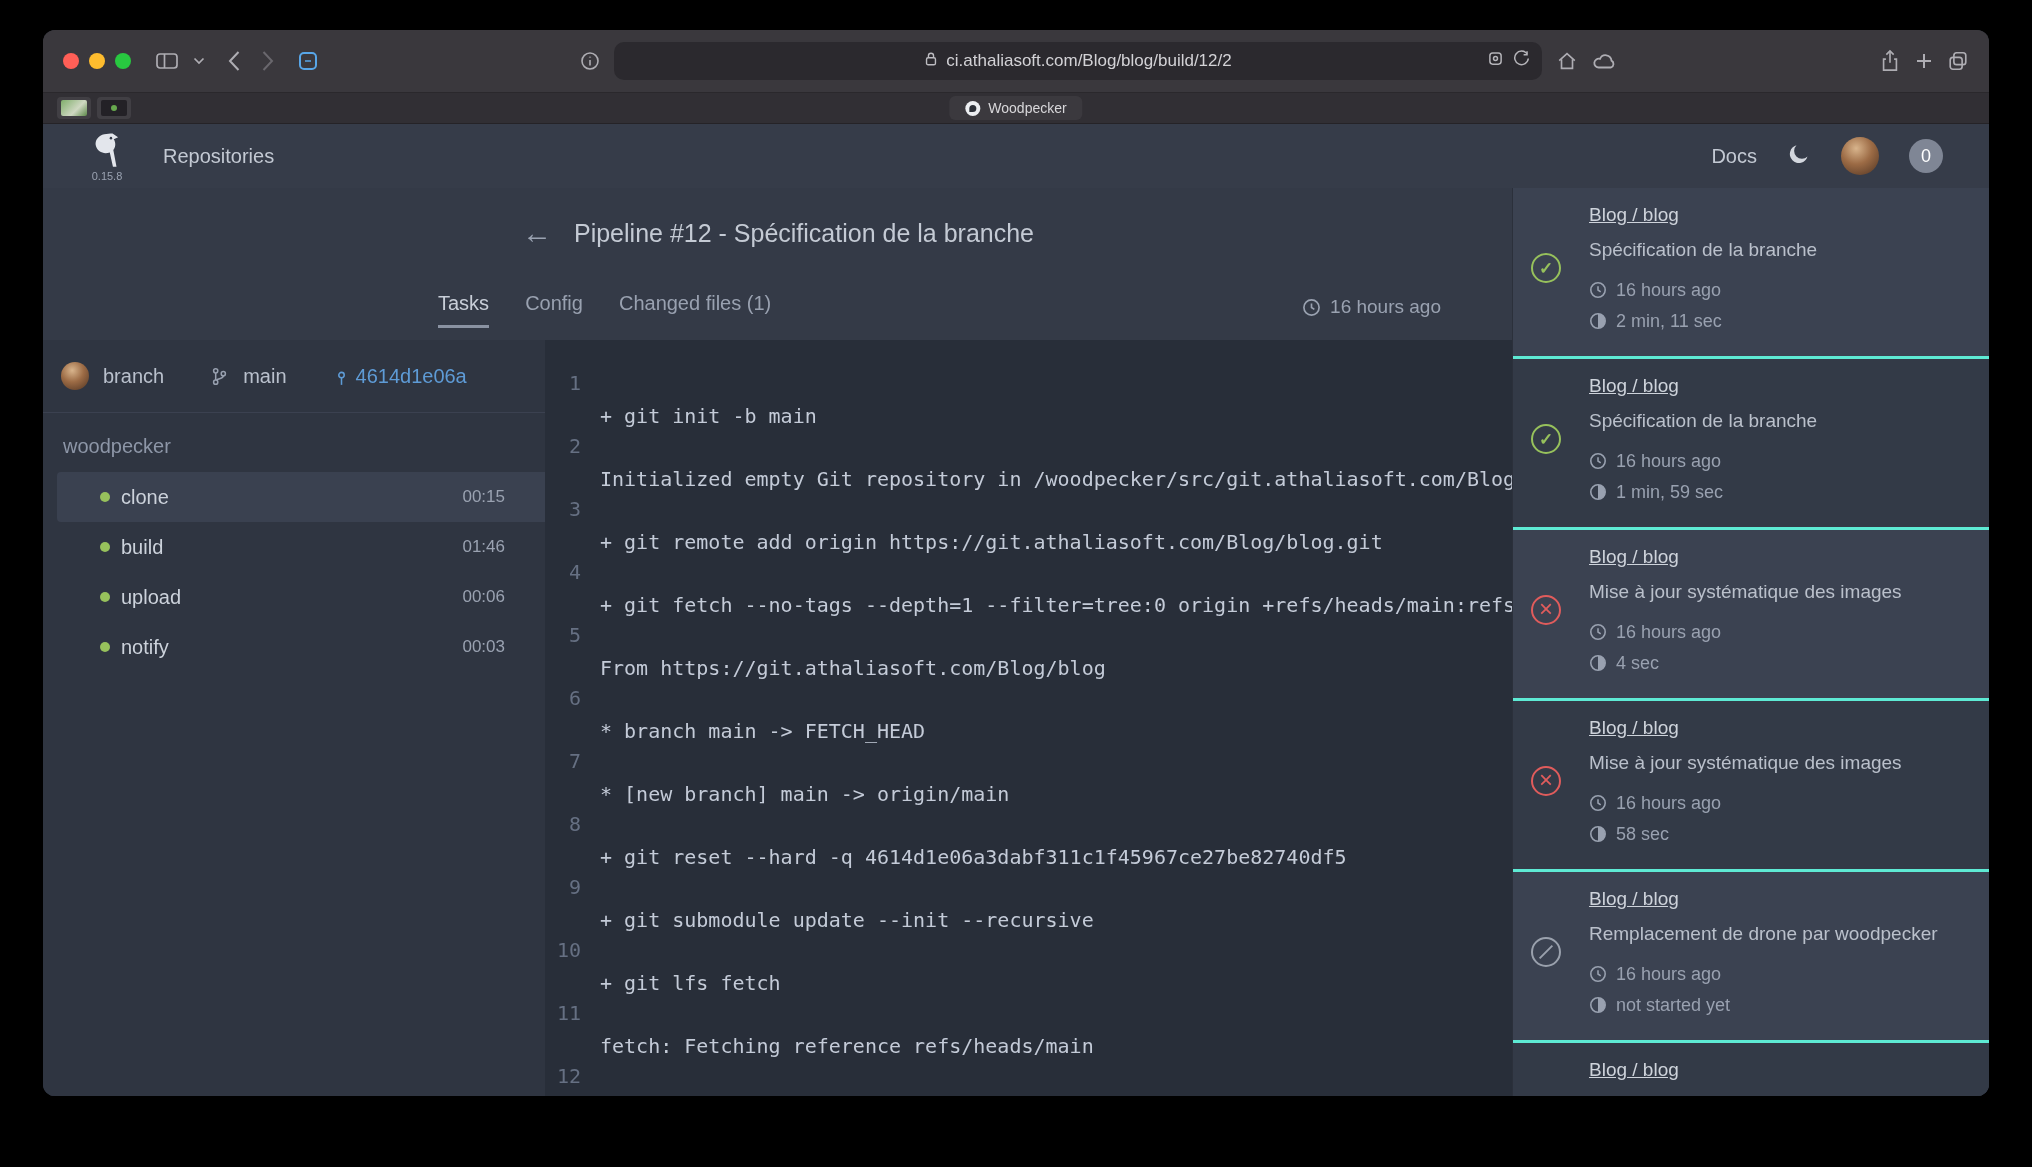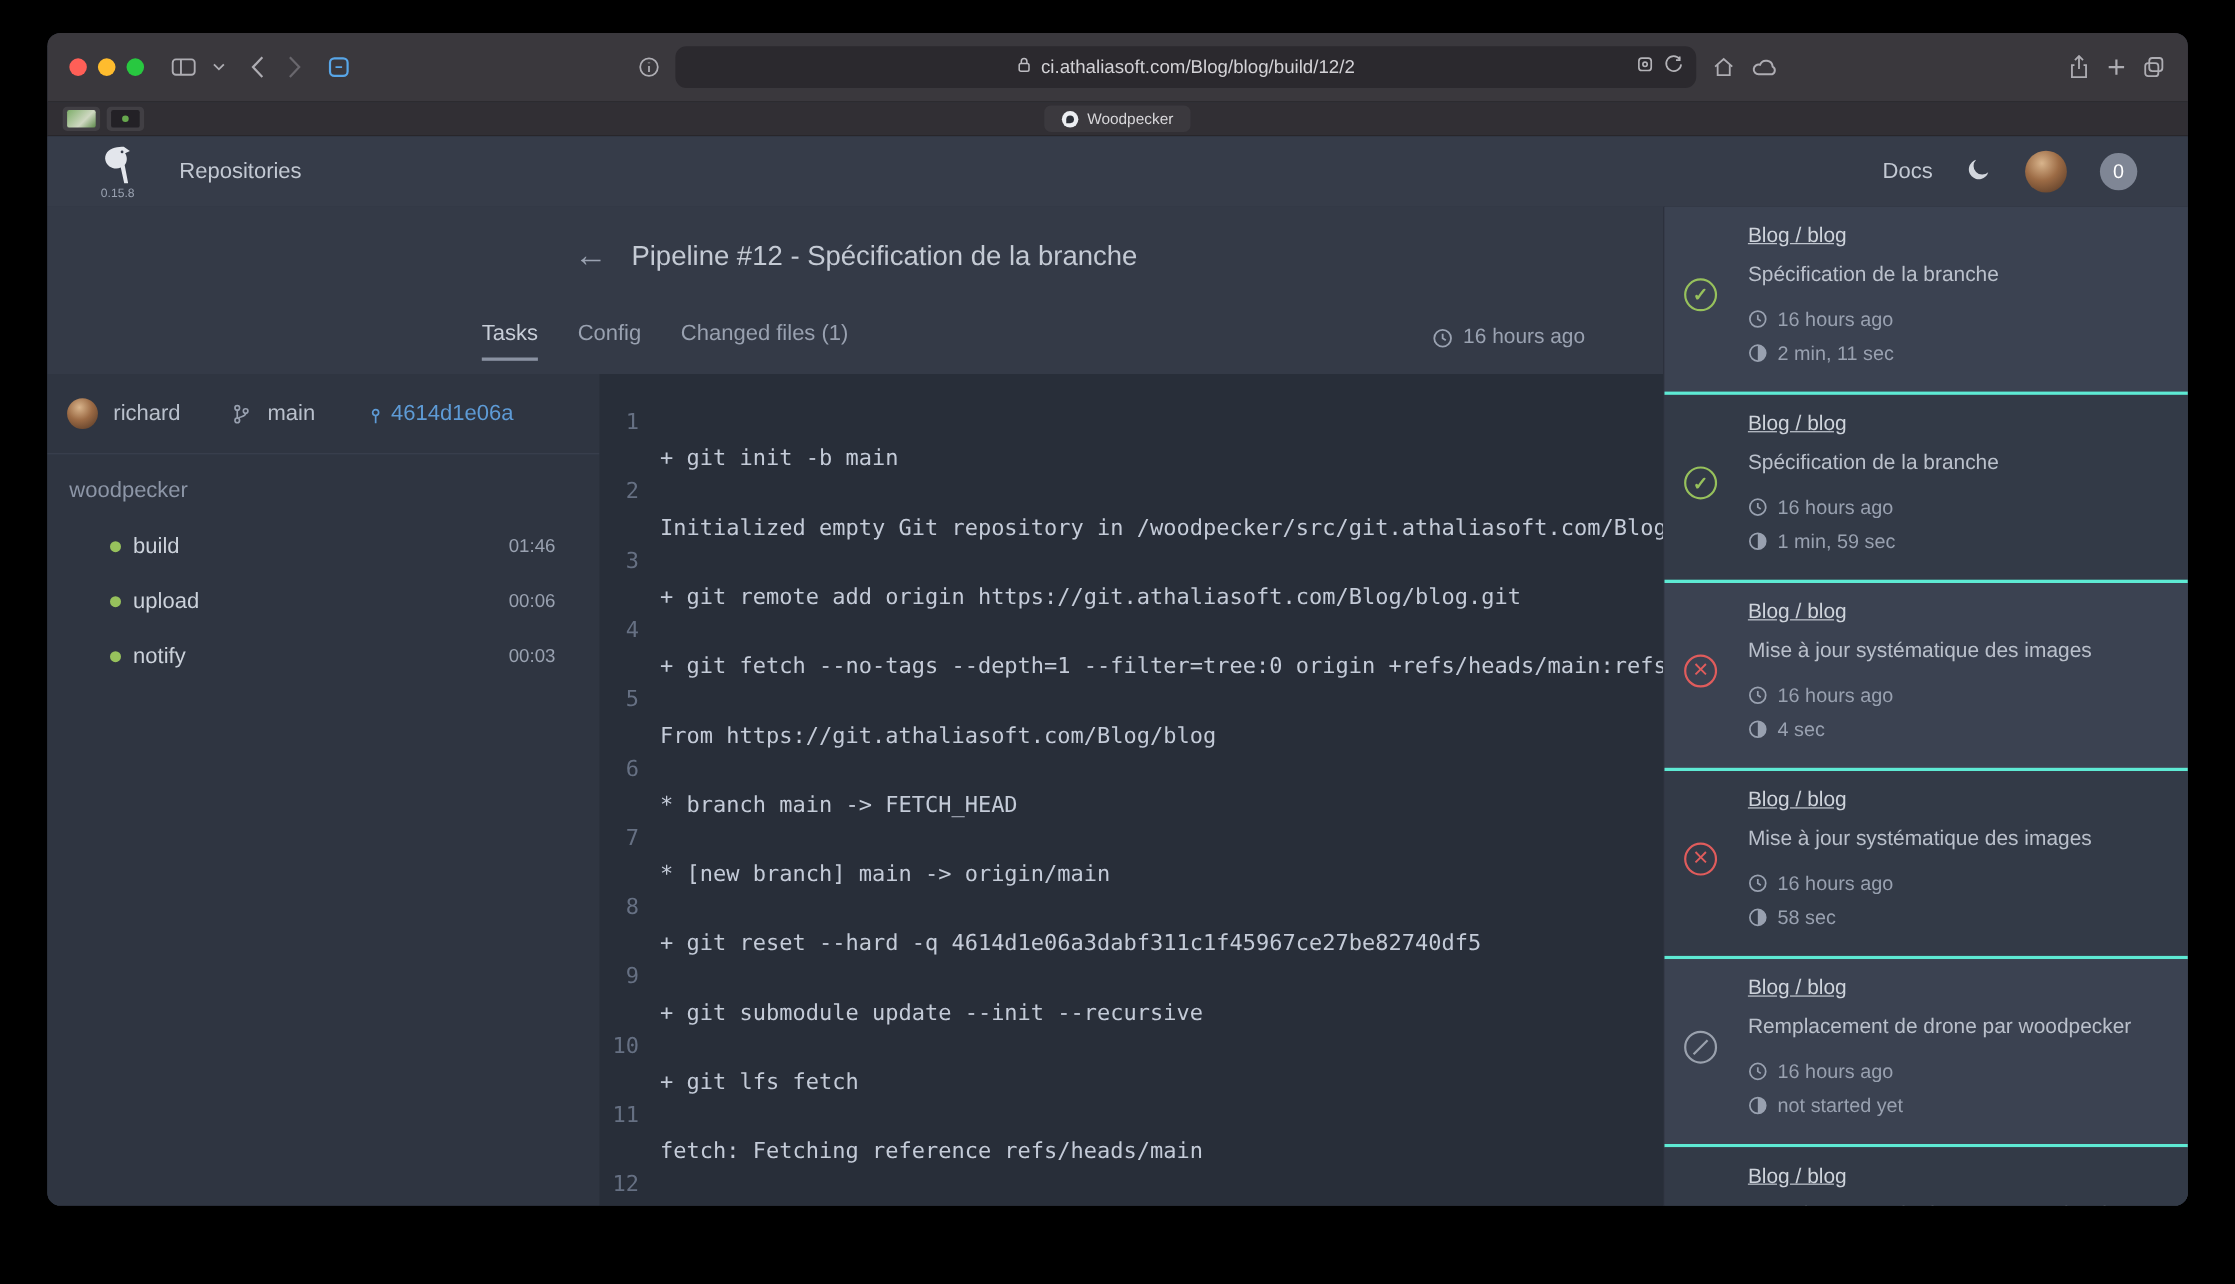--- a/index.html
+++ b/index.html
@@ -259,21 +259,21 @@
                 <path d="M8 4.6 V8 L10.4 9.6"></path>
               </svg>
           </span>
           <span>16 hours ago</span>
         </div>
       </div>
 
       <div class="tasks-panel">
         <div class="build-meta">
           <span class="avatar-sm"></span>
-          <span>richard</span>
+          <span>branch</span>
           <span class="gap"></span>
           <span class="meta-ic">
             <svg width="19" height="19" viewBox="0 0 20 20" fill="none" stroke="currentColor" stroke-width="1.6">
                 <circle cx="6" cy="4" r="2.2"></circle>
                 <circle cx="6" cy="16" r="2.2"></circle>
                 <circle cx="14" cy="7" r="2.2"></circle>
                 <path d="M6 6.2 V13.8 M14 9.2 C14 12.5 9.5 12 7.2 13.6"></path>
               </svg>
           </span>
           <span>main</span>
@@ -285,20 +285,25 @@
                   <path d="M10 9.4 V17.5"></path>
                 </svg>
             </span>
             <span>4614d1e06a</span>
           </span>
         </div>
         <div class="divider"></div>
         <div class="group-label">woodpecker</div>
         <div class="task-list">
 
+            <div class="task-row selected">
+              <span class="dot"></span>
+              <span class="task-name">clone</span>
+              <span class="task-duration">00:15</span>
+            </div>
 
             <div class="task-row">
               <span class="dot"></span>
               <span class="task-name">build</span>
               <span class="task-duration">01:46</span>
             </div>
 
             <div class="task-row">
               <span class="dot"></span>
               <span class="task-name">upload</span>

